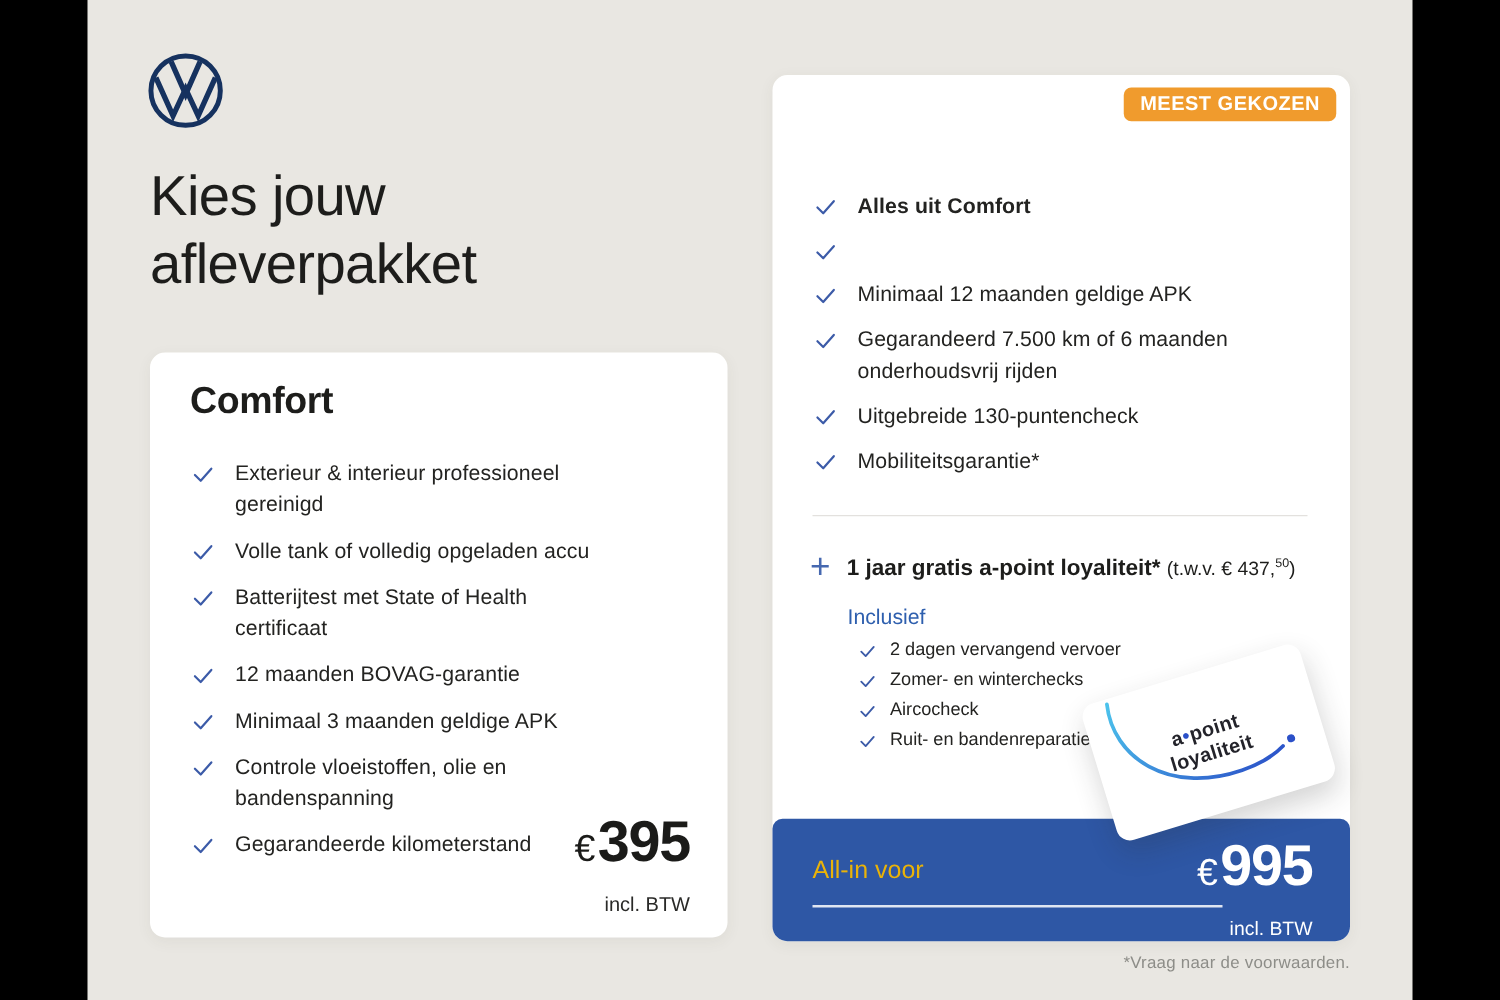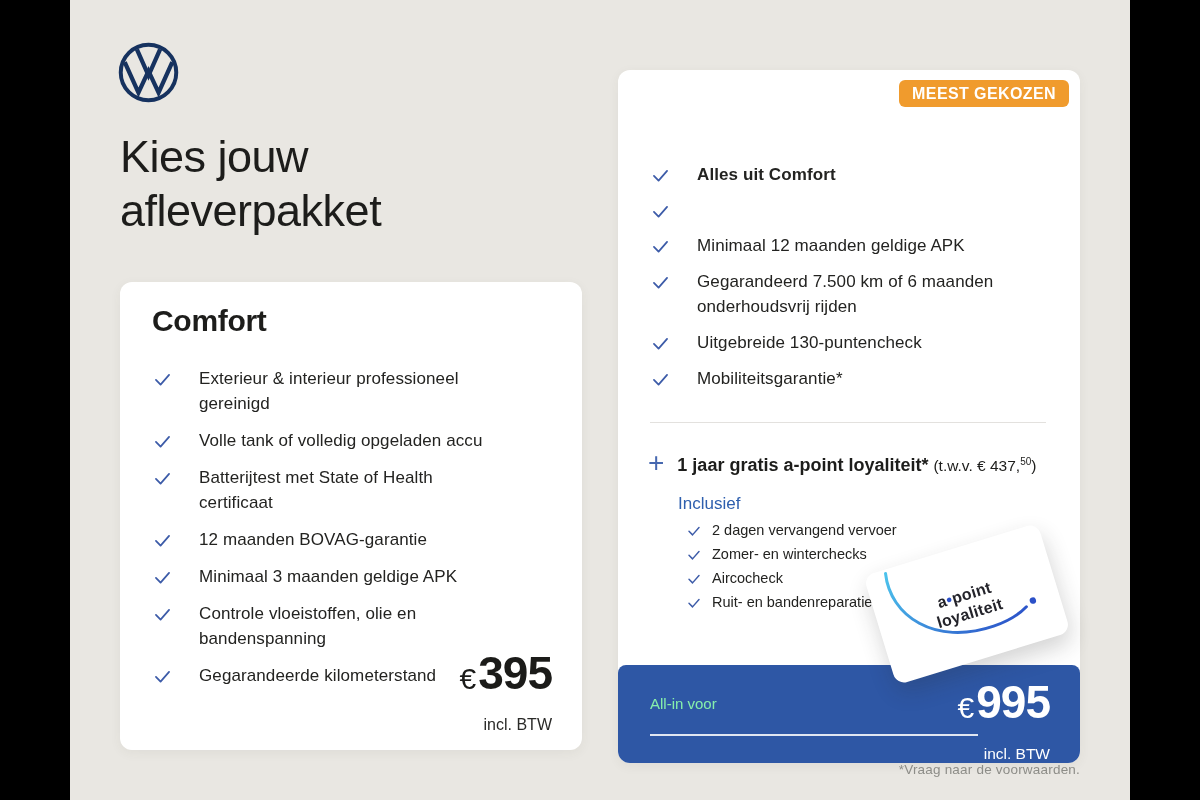--- a/index.html
+++ b/index.html
@@ -12,35 +12,35 @@
 
   .logo { position:absolute; left:118px; top:42px; width:61px; height:61px; }
 
   .main-title {
     position:absolute; left:120px; top:130px; font-size:45px; line-height:54px;
     font-weight:500; color:#1d1d1b; white-space:pre-line; letter-spacing:-0.5px;
   }
 
   .card { position:absolute; background:#fff; border-radius:12px; box-shadow:0 3px 12px rgba(60,60,55,0.06); }
   .card.comfort   { left:120px; top:282px; width:462px; height:468px; }
-  .card.zekerheid { left:618px; top:70px;  width:462px; height:693px; }
+  .card.zekerheid { left:618px; top:60px;  width:462px; height:693px; }
 
   .card-title { position:absolute; left:32px; font-weight:700; color:#1d1d1b; letter-spacing:-0.3px; }
   .comfort  .card-title { top:22px; font-size:30px; }
   .zekerheid .card-title { top:24px; font-size:31px; }
 
   .badge {
     position:absolute; top:10px; right:11px; background:#f09b2d; color:#fff;
     font-weight:700; font-size:16px; padding:5px 13px 4px; border-radius:6px; letter-spacing:0.4px;
   }
 
   .list { position:absolute; left:32px; right:24px; display:flex; flex-direction:column; }
   .comfort-list { top:84px; gap:12px; }
   .zek-list     { top:92px; gap:11px; }
-  .row { display:flex; gap:26px; align-items:flex-start; }
+  .row { display:flex; gap:15px; align-items:flex-start; }
   .check { width:21px; flex:0 0 21px; color:#3c5ba8; padding-top:3px; }
   .check svg { display:block; width:21px; height:21px; }
   .row-text { font-size:17px; line-height:25px; color:#232321; white-space:pre-line; letter-spacing:0.1px; }
   .row.bold .row-text { font-weight:700; }
 
   .price { position:absolute; text-align:right; color:#1b1b19; }
   .comfort-price { right:30px; bottom:16px; }
   .price-cur { font-size:30px; font-weight:500; margin-right:2px; }
   .price-amt { font-size:46px; font-weight:700; letter-spacing:-1px; }
   .price-note { font-size:16px; margin-top:16px; color:#2a2a28; }
@@ -65,21 +65,21 @@
   .loyalty {
     position:absolute; left:258px; top:477px; width:182px; height:114px; background:#fff;
     border-radius:11px; transform:rotate(-17deg); box-shadow:0 10px 22px rgba(40,40,40,0.20);
     z-index:3; display:flex; align-items:center; justify-content:center; overflow:hidden;
   }
   .loyalty-svg { position:absolute; left:0; top:0; width:182px; height:114px; }
   .loyalty-text { position:relative; text-align:center; font-size:16px; font-weight:700; color:#23232a; line-height:19px; letter-spacing:0.3px; }
   .loyalty-dot { color:#2b50c8; }
 
   .zfooter { position:absolute; left:0; right:0; bottom:0; height:98px; background:#2e57a5; border-radius:8px 8px 12px 12px; z-index:2; }
-  .zfooter-label { position:absolute; left:32px; top:30px; color:#86efac; font-size:15px; }
+  .zfooter-label { position:absolute; left:32px; top:30px; color:#eab308; font-size:20px; }
   .zfooter-line  { position:absolute; left:32px; top:69px; width:328px; height:2px; background:rgba(255,255,255,0.85); }
   .zfooter-price { position:absolute; right:30px; top:10px; text-align:right; color:#fff; }
   .zfooter-price .price-note { color:#fff; font-size:15.5px; }
 
   .footnote { position:absolute; left:780px; top:762px; width:300px; text-align:right; font-size:13.5px; color:#8d8d88; letter-spacing:0.2px; }
 </style>
 </head>
 <body>
 
 <div class="stage">

